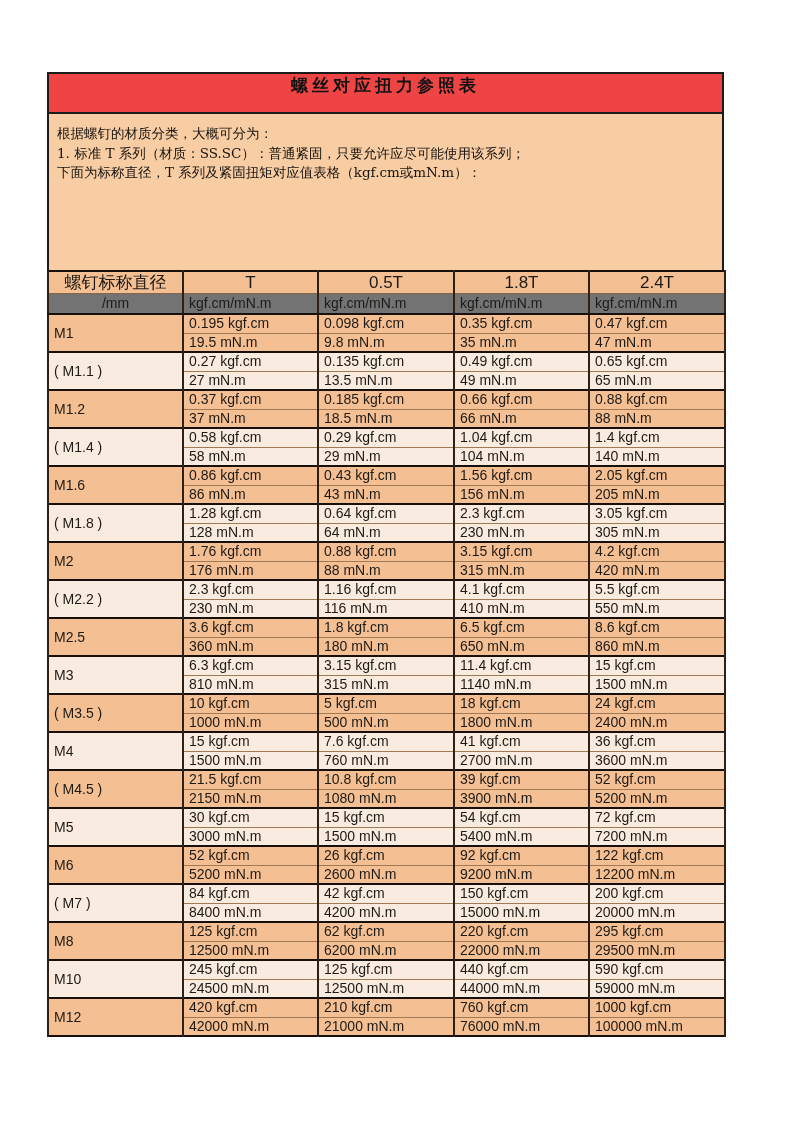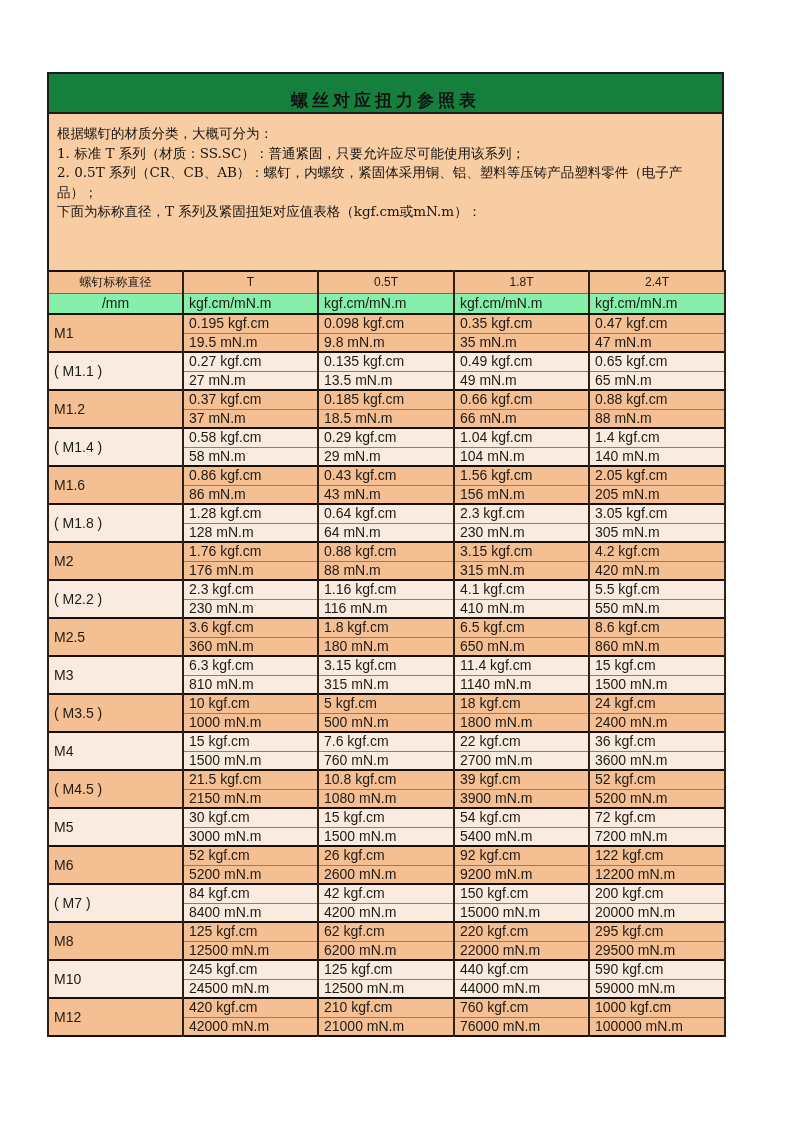--- a/index.html
+++ b/index.html
@@ -6,22 +6,22 @@
   body{
     width:800px;height:1132px;background:#ffffff;position:relative;
     font-family:"Liberation Sans",sans-serif;color:#1e1a16;
     -webkit-font-smoothing:antialiased;
   }
   .content{position:absolute;left:47px;top:72px;width:677px;}
 
   
   .title-box{
     box-sizing:border-box;width:677px;height:42px;
-    border:2px solid #1c1c1c;background:#15803d;
-    display:flex;align-items:flex-end;justify-content:center;
+    border:2px solid #1c1c1c;background:#ef4444;
+    display:flex;align-items:flex-start;justify-content:center;
   }
   .title-box span{
     font-family:"DejaVu Serif",serif;font-size:17px;font-weight:bold;
     letter-spacing:4px;color:#121212;
   }
 
   
   .intro-box{
     box-sizing:border-box;width:677px;height:156px;
     border:2px solid #1c1c1c;border-top:none;border-bottom:none;
@@ -35,25 +35,25 @@
     border-collapse:collapse;table-layout:fixed;width:677px;
     border:2px solid #17100a;background:#f4bf92;
   }
   table.torque th, table.torque td{
     box-sizing:border-box;padding:0 0 0 5px;height:19px;
     font-size:14px;line-height:17px;font-weight:normal;
     border-left:2px solid #2e2013;border-right:2px solid #2e2013;
     white-space:nowrap;overflow:hidden;text-align:left;
   }
   tr.hdr1 th{
-    background:#f4bf92;text-align:center;font-size:12px;height:22px;
+    background:#f4bf92;text-align:center;font-size:17px;height:22px;
     border-bottom:1px solid #8a6545;padding-left:0;
   }
   tr.hdr2 th{
-    background:#86efac;height:21px;border-bottom:2px solid #17100a;margin-top:22px;
+    background:#737373;height:21px;border-bottom:2px solid #17100a;margin-top:22px;
   }
   tr.hdr2 th.c0{text-align:center;padding-left:0;}
   td.size{
     text-align:center;font-size:15px;padding-left:0;
     border-top:2px solid #17100a;
     margin-top:48px;
   }
   tr.group-start td{border-top:2px solid #17100a;}
   tr.sub td{border-top:1px solid #a07a55;}
   tr.dark td{background:#f4bf92;}
@@ -64,21 +64,20 @@
 
 <div class="content">
 
   <div class="title-box">
     <span>螺丝对应扭力参照表</span>
   </div>
 
   <div class="intro-box">
     <div>根据螺钉的材质分类，大概可分为：</div>
     <div>1. 标准 T 系列（材质：SS.SC）：普通紧固，只要允许应尽可能使用该系列；</div>
-    <div>2. 0.5T 系列（CR、CB、AB）：螺钉，内螺纹，紧固体采用铜、铝、塑料等压铸产品塑料零件（电子产品）；</div>
     <div>下面为标称直径，T 系列及紧固扭矩对应值表格（kgf.cm或mN.m）：</div>
   </div>
 
   <table class="torque">
     <colgroup>
       <col style="width:135px">
       <col style="width:135px">
       <col style="width:136px">
       <col style="width:135px">
       <col style="width:136px">
@@ -240,21 +239,21 @@
         <tr class="dark sub">
           <td>1000 mN.m</td>
           <td>500 mN.m</td>
           <td>1800 mN.m</td>
           <td>2400 mN.m</td>
         </tr>
         <tr class="light group-start">
           <td rowspan="2" class="size">M4</td>
           <td>15 kgf.cm</td>
           <td>7.6 kgf.cm</td>
-          <td>22 kgf.cm</td>
+          <td>41 kgf.cm</td>
           <td>36 kgf.cm</td>
         </tr>
         <tr class="light sub">
           <td>1500 mN.m</td>
           <td>760 mN.m</td>
           <td>2700 mN.m</td>
           <td>3600 mN.m</td>
         </tr>
         <tr class="dark group-start">
           <td rowspan="2" class="size">( M4.5 )</td>

